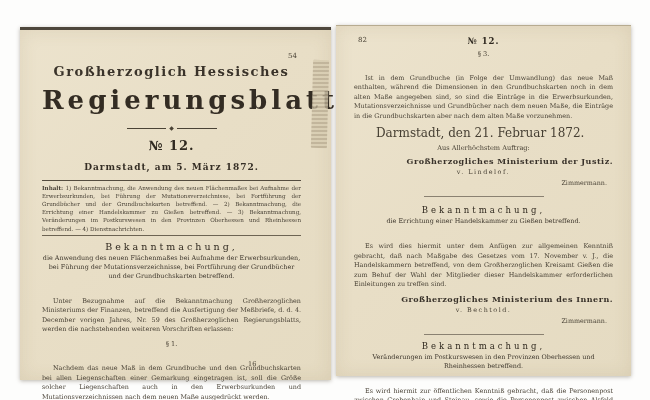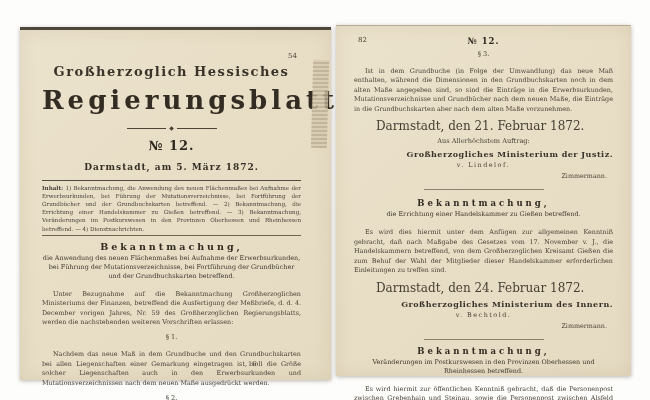--- a/index.html
+++ b/index.html
@@ -45,27 +45,27 @@
     text-align:center;margin-top:9px;
     font-size:9px;font-weight:bold;letter-spacing:1px;color:#352e25;
   }
   .rule{height:1px;background:#544c3f;margin-top:8px;}
   .rule-thin{height:1px;background:#6d6453;}
   .inhalt{
     margin-top:3px;font-size:5.6px;line-height:1.45;text-align:justify;color:#453e33;
   }
   .inhalt b{font-weight:bold;}
   .ann-title{
-    text-align:center;font-size:9.5px;font-weight:bold;letter-spacing:3px;color:#30291f;
+    text-align:center;font-size:9.5px;font-weight:normal;letter-spacing:3px;color:#30291f;
   }
   .ann-sub{
     text-align:center;font-size:6.4px;font-weight:normal;line-height:1.4;margin-top:2px;color:#3b342a;
   }
   .body-par{
-    font-size:6.4px;line-height:1.48;text-align:justify;text-indent:11px;margin-top:9px;color:#453e32;
+    font-size:6.4px;line-height:1.48;text-align:justify;text-indent:11px;margin-top:16px;color:#453e32;
   }
   .sec-label{
     text-align:center;font-size:6.6px;margin-top:6px;color:#453e32;
   }
   .sig-mark{position:absolute;bottom:12px;left:228px;font-size:6.5px;color:#4a4336;}
 
   .date-left{font-size:12px;margin-top:5px;padding-left:22px;color:#453e32;}
   .center-line{text-align:center;font-size:6.6px;margin-top:4px;color:#453e32;}
   .ministry{text-align:right;font-size:8px;font-weight:bold;margin-top:4px;letter-spacing:.5px;color:#39322a;}
   .signer{text-align:center;font-size:6.4px;letter-spacing:1.5px;margin-top:2px;color:#453e32;}
@@ -130,21 +130,20 @@
     <div class="ministry">Großherzogliches Ministerium der Justiz.</div>
     <div class="signer">v. Lindelof.</div>
     <div class="countersign">Zimmermann.</div>
 
     <div class="mid-rule"></div>
 
     <div class="ann-title" style="margin-top:8px;font-size:8.5px;">Bekanntmachung,</div>
     <div class="ann-sub">die Errichtung einer Handelskammer zu Gießen betreffend.</div>
     <div class="body-par">Es wird dies hiermit unter dem Anfügen zur allgemeinen Kenntniß gebracht, daß nach Maßgabe des Gesetzes vom 17. November v. J., die Handelskammern betreffend, von dem Großherzoglichen Kreisamt Gießen die zum Behuf der Wahl der Mitglieder dieser Handelskammer erforderlichen Einleitungen zu treffen sind.</div>
 
-    <div class="date-left">Darmstadt, den 24. Februar 1872.</div>
     <div class="ministry">Großherzogliches Ministerium des Innern.</div>
     <div class="signer">v. Bechtold.</div>
     <div class="countersign">Zimmermann.</div>
 
     <div class="mid-rule"></div>
 
     <div class="ann-title" style="margin-top:6px;font-size:8.5px;">Bekanntmachung,</div>
     <div class="ann-sub">Veränderungen im Postkurswesen in den Provinzen Oberhessen und Rheinhessen betreffend.</div>
     <div class="body-par">Es wird hiermit zur öffentlichen Kenntniß gebracht, daß die Personenpost zwischen Grebenhain und Steinau, sowie die Personenpost zwischen Alsfeld und Neustadt auf der Strecke Kirtorf—Neustadt aufgehoben, dagegen eine Personenpost zwischen Alsfeld und</div>
   </div>

